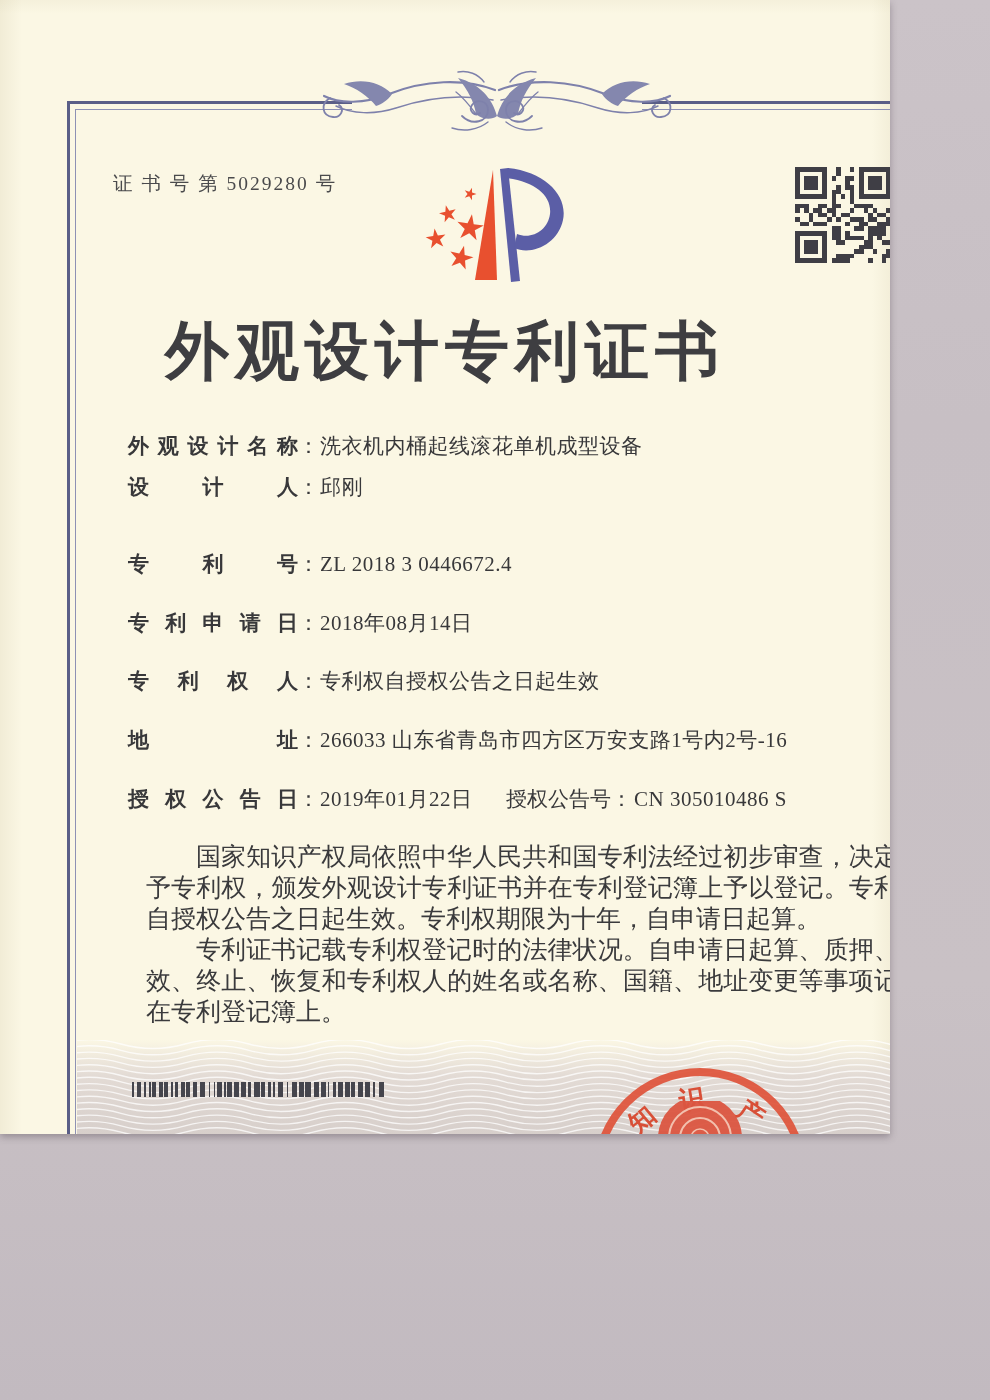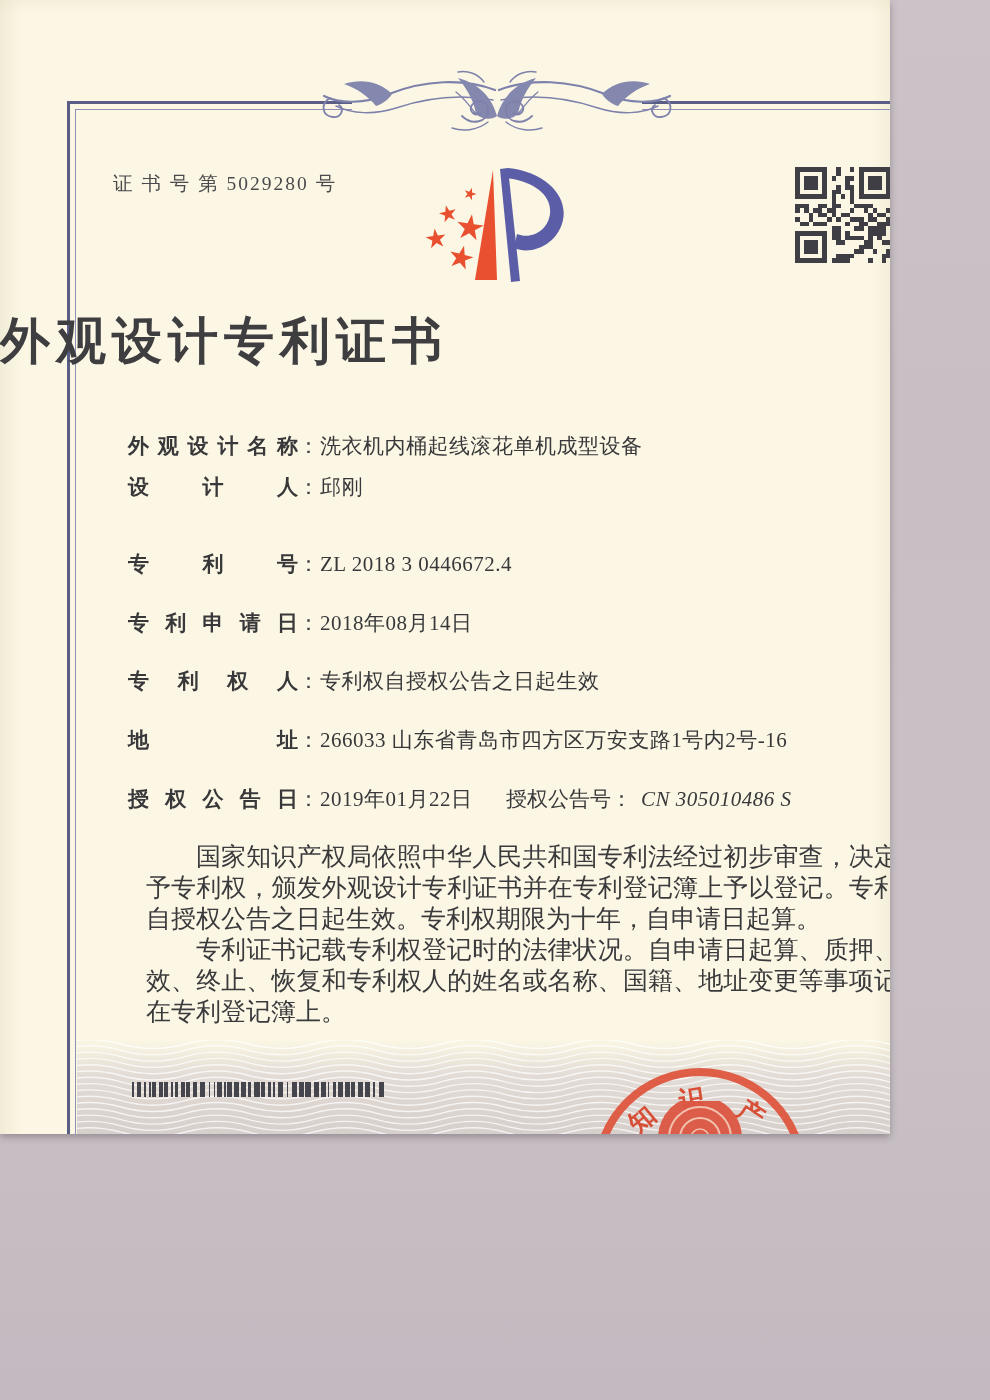--- a/index.html
+++ b/index.html
@@ -29,32 +29,32 @@
   .ornament{position:absolute;left:320px;top:56px;width:354px;height:92px;z-index:4;}
   .ornament .line-cover{position:absolute;left:32px;right:32px;top:42px;height:14px;background:#fbf7e4;}
   .ornament svg{position:absolute;left:0;top:0;}
   .cert-no{
     position:absolute;left:113px;top:170px;font-size:19.5px;letter-spacing:2px;
     color:#4a4a4c;z-index:5;white-space:nowrap;
   }
   .qr{position:absolute;left:795px;top:167px;width:96px;height:96px;z-index:5;}
   .logo{position:absolute;left:420px;top:162px;width:150px;height:126px;z-index:5;}
   .doc-title{
-    position:absolute;left:0;width:100%;top:308px;text-align:left;
-    font-size:50px;font-weight:bold;letter-spacing:6px;color:#3e3e41;z-index:5;font-family:Liberation Mono, monospace;
+    position:absolute;left:0;width:100%;top:308px;text-align:center;
+    font-size:64px;font-weight:bold;letter-spacing:6px;color:#3e3e41;z-index:5;font-family:Liberation Mono, monospace;
   }
   .fields{position:absolute;left:128px;top:0;width:790px;z-index:5;}
   .field-row{position:absolute;left:0;width:790px;white-space:nowrap;font-size:21px;color:#38383a;}
   .field-row .field-label{
     display:inline-block;width:170px;text-align:justify;text-align-last:justify;vertical-align:baseline;font-weight:bold;
   }
   .field-row .field-colon{display:inline-block;}
   .field-row .field-value{margin-left:1px;letter-spacing:.5px;}
   .grant-no-group{position:absolute;left:378px;top:0;white-space:nowrap;}
-  .grant-no-group .field-value{margin-left:9px;font-style:italic;}
+  .grant-no-group .field-value{margin-left:2px;}
   .body-text{
     position:absolute;left:146px;top:841px;width:778px;z-index:5;
     font-size:25px;line-height:31px;color:#3a3a3c;text-align:justify;
   }
   .body-text p{margin:0;text-indent:2em;}
   .waves{
     position:absolute;left:77px;top:1040px;width:838px;height:94px;z-index:1;
     background:linear-gradient(180deg,rgba(226,218,212,0) 0%,#e3dbd5 38%,#d7cfcb 100%);
   }
   .barcode{position:absolute;left:132px;top:1082px;width:252px;height:15px;z-index:2;}

